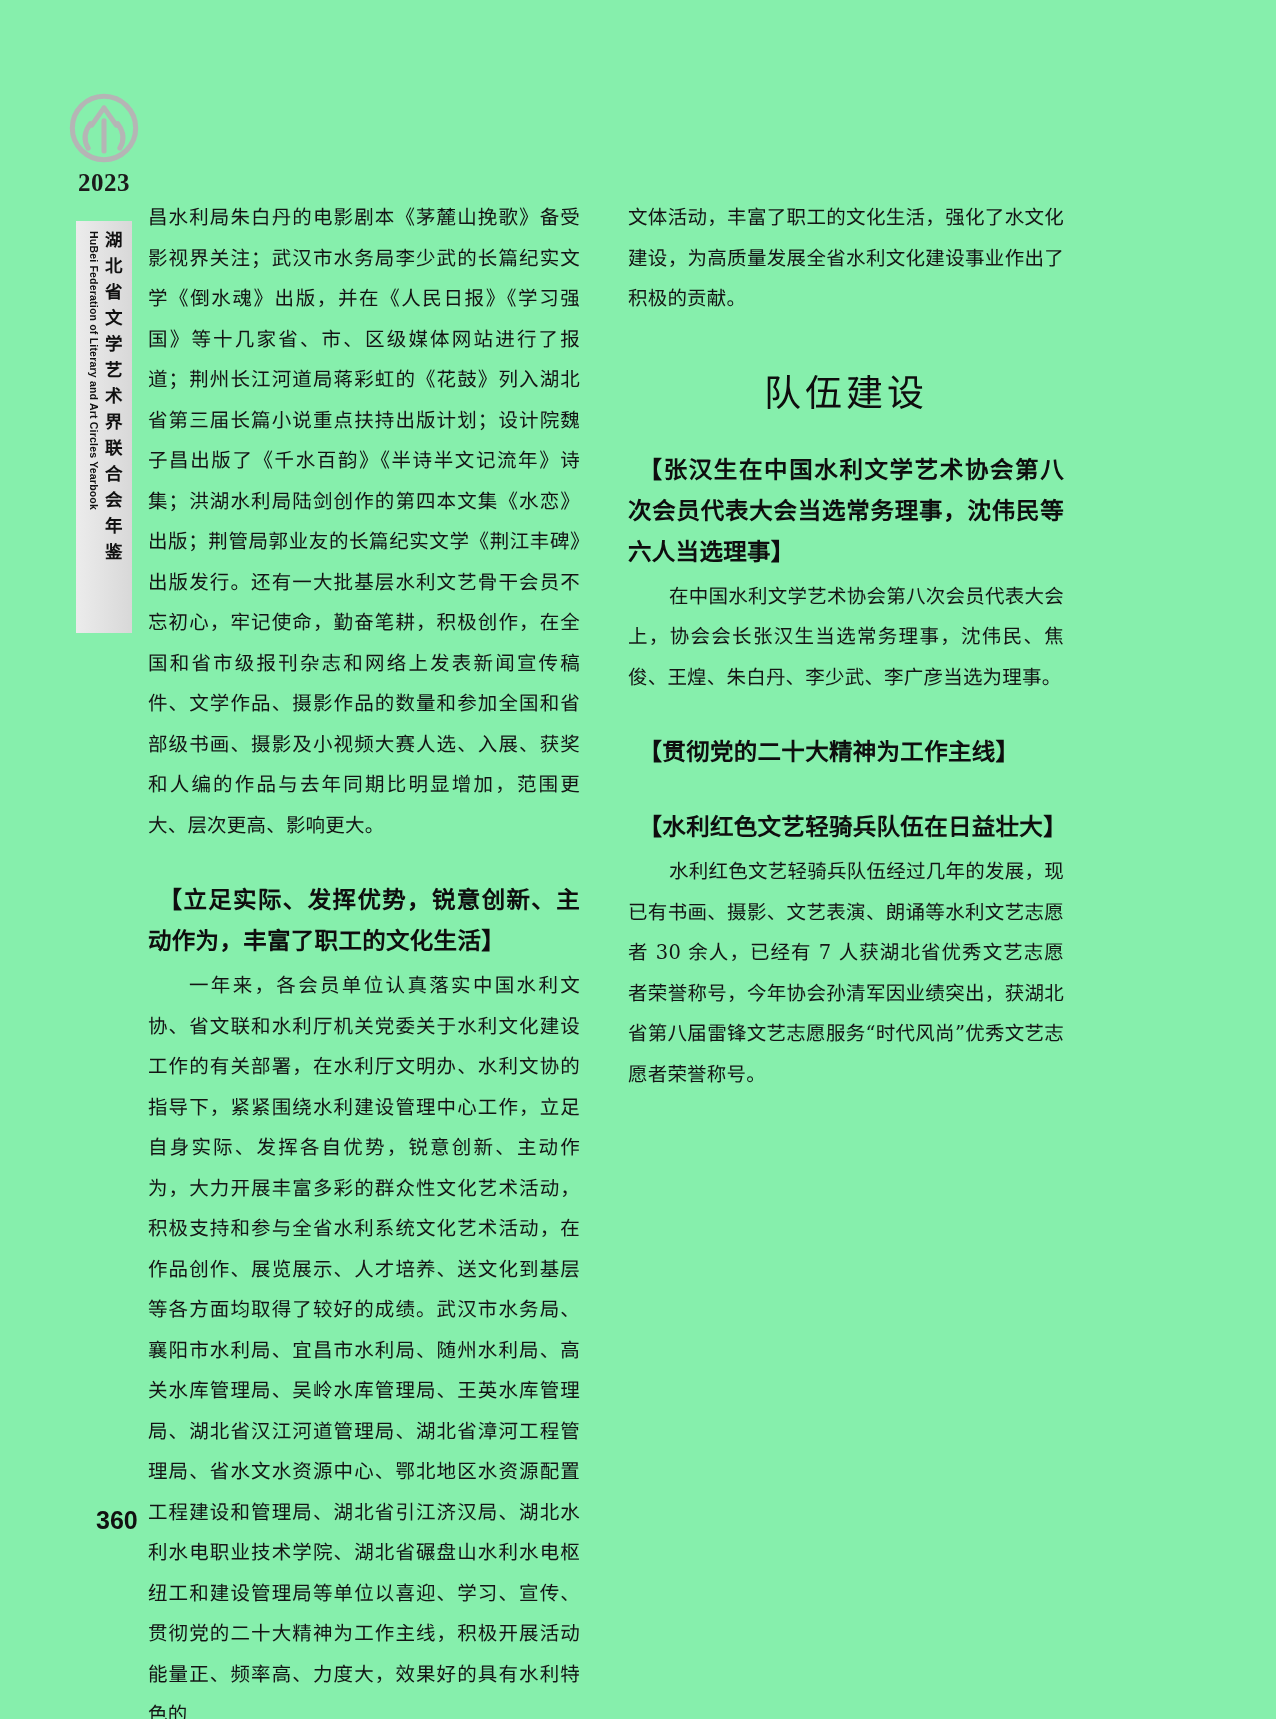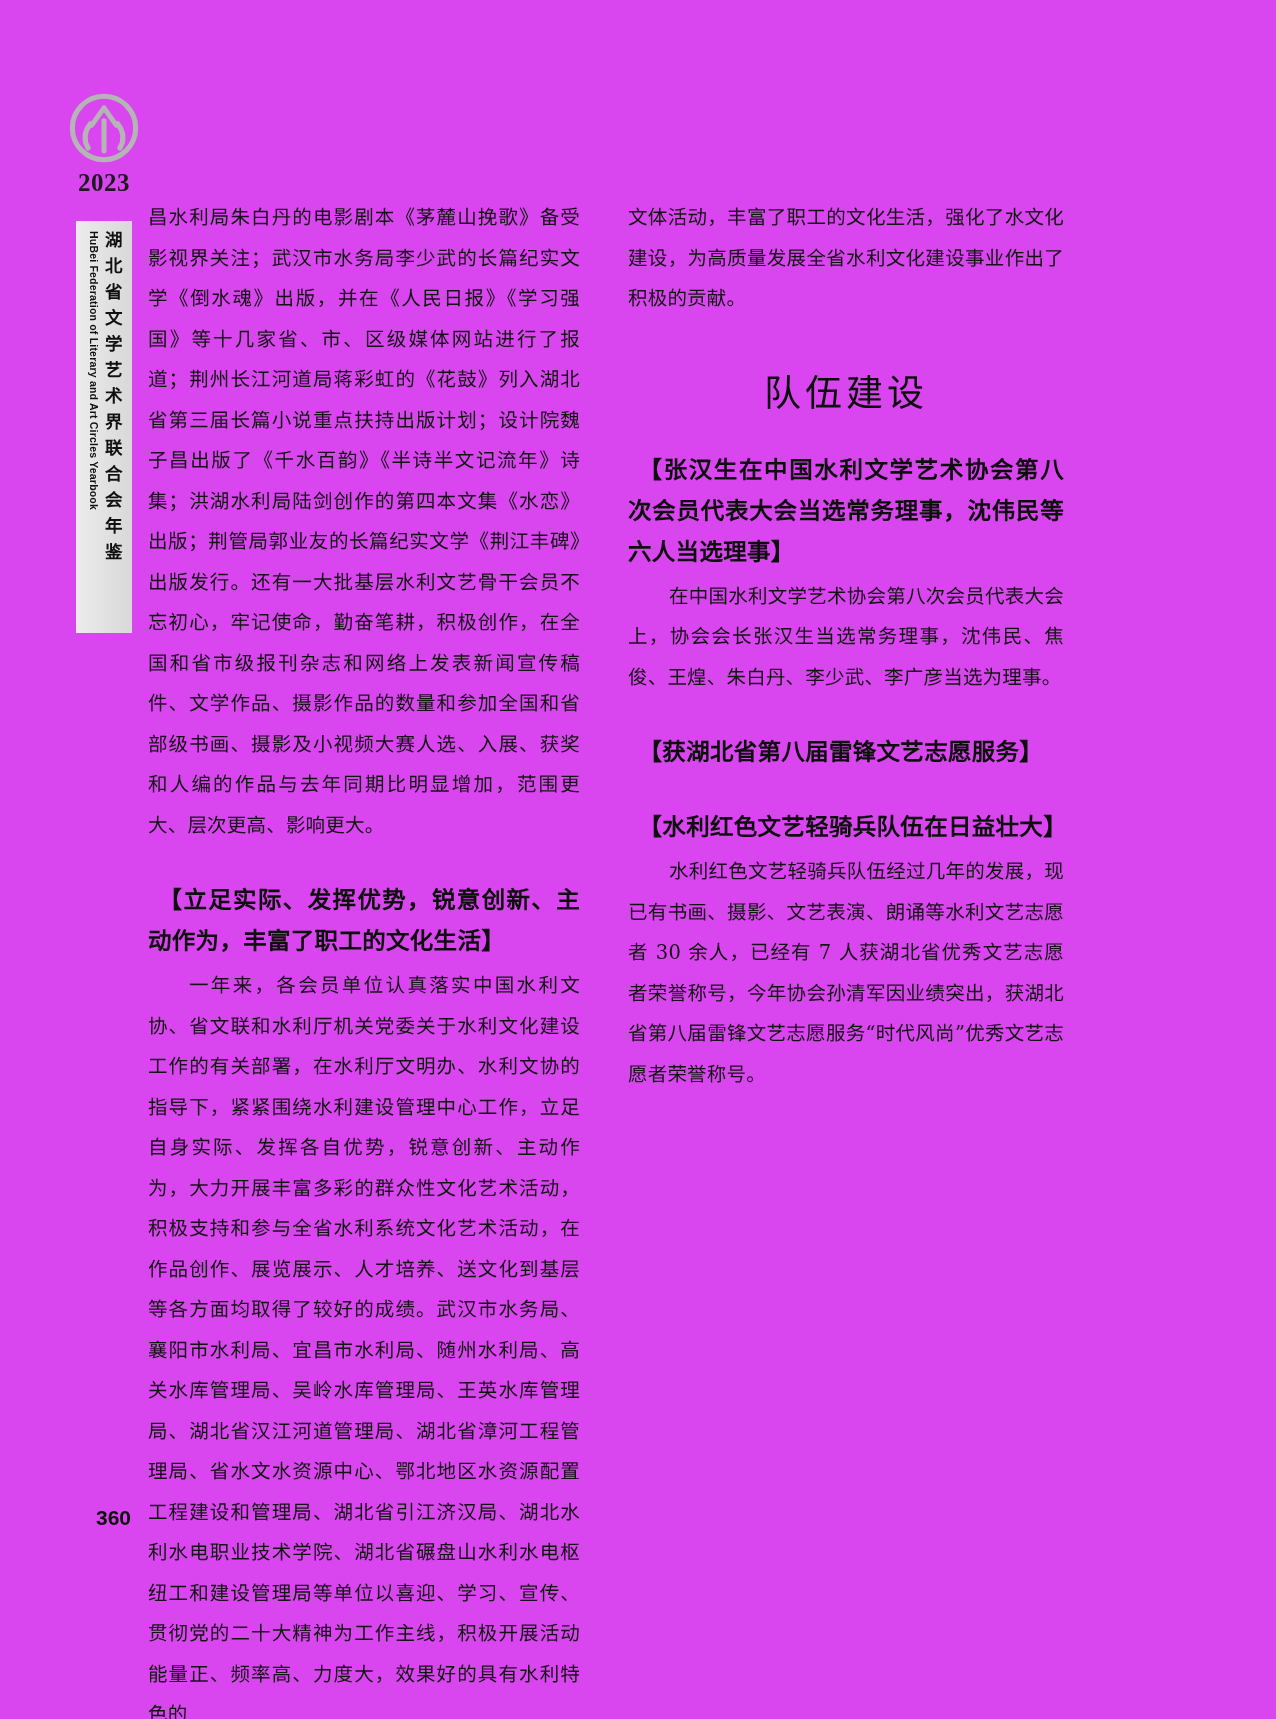--- a/index.html
+++ b/index.html
@@ -11,21 +11,21 @@
   body {
     font-family: "Liberation Serif", "DejaVu Serif", serif;
     color: #1a1a1a;
   }
 
   .page {
     position: relative;
     width: 1276px;
     height: 1719px;
     margin: 0 auto;
-    background: #d946ef;
+    background: #86efac;
     overflow: hidden;
   }
 
   
   .margin-rail {
     position: absolute;
     left: 62px;
     top: 92px;
     width: 84px;
     display: flex;
@@ -87,21 +87,21 @@
     margin-right: 2px;
     white-space: nowrap;
   }
 
   .folio {
     position: absolute;
     left: 96px;
     top: 1506px;
     font-family: "Liberation Sans", sans-serif;
     font-weight: bold;
-    font-size: 21px;
+    font-size: 25px;
     color: #111;
   }
 
   
   .columns {
     position: absolute;
     left: 148px;
     top: 198px;
     width: 1000px;
     display: flex;
@@ -192,20 +192,20 @@
 
     <div class="col col-right">
       <p class="body">文体活动，丰富了职工的文化生活，强化了水文化建设，为高质量发展全省水利文化建设事业作出了积极的贡献。</p>
 
       <h2 class="sec-title">队伍建设</h2>
 
       <h3 class="entry-title lead-indent">【张汉生在中国水利文学艺术协会第八次会员代表大会当选常务理事，沈伟民等六人当选理事】</h3>
       <p class="body indent">在中国水利文学艺术协会第八次会员代表大会上，协会会长张汉生当选常务理事，沈伟民、焦俊、王煌、朱白丹、李少武、李广彦当选为理事。</p>
 
 
-      <h3 class="entry-title lead-indent">【获湖北省第八届雷锋文艺志愿服务】</h3>
+      <h3 class="entry-title lead-indent">【贯彻党的二十大精神为工作主线】</h3>
 
       <h3 class="entry-title lead-indent">【水利红色文艺轻骑兵队伍在日益壮大】</h3>
       <p class="body indent">水利红色文艺轻骑兵队伍经过几年的发展，现已有书画、摄影、文艺表演、朗诵等水利文艺志愿者 30 余人，已经有 7 人获湖北省优秀文艺志愿者荣誉称号，今年协会孙清军因业绩突出，获湖北省第八届雷锋文艺志愿服务“时代风尚”优秀文艺志愿者荣誉称号。</p>
     </div>
 
   </div>
 </div>
 
 </body></html>

